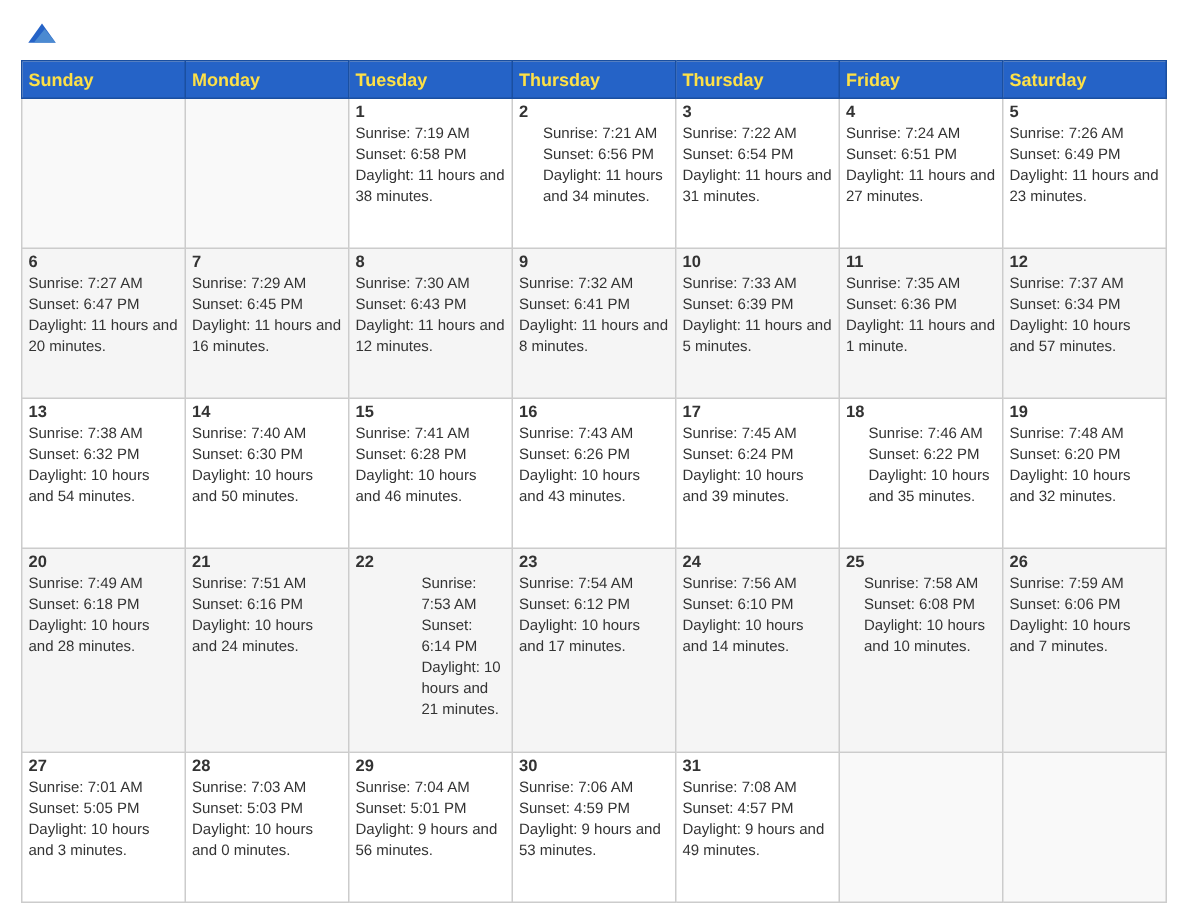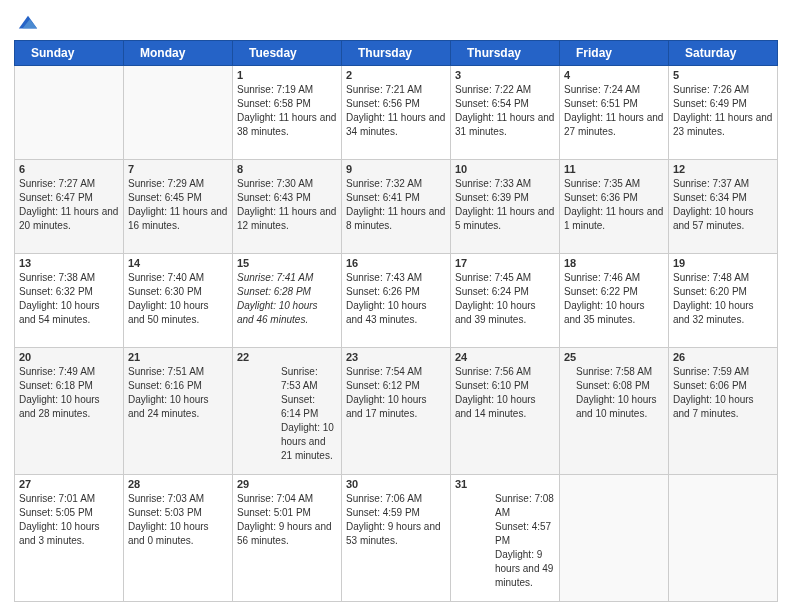--- a/index.html
+++ b/index.html
@@ -62,24 +62,24 @@
       font-size: 14px;
       color: #555;
     }
     .calendar {
       width: 100%;
       border-collapse: collapse;
       flex: 1;
     }
     .calendar th {
       background: #2563c7;
-      color: #ffffff;
+      color: #fde047;
       font-size: 12px;
       font-weight: bold;
-      padding: 5px 16px;
+      padding: 5px 4px;
       text-align: left;
       border: 1px solid #1a4fa0;
     }
     .calendar td {
       border: 1px solid #ccc;
       vertical-align: top;
       padding: 3px 4px;
       width: calc(100% / 7);
       height: 88px;
       background: #fff;
@@ -143,21 +143,21 @@
           <td class="empty-cell"></td>
           <td class="empty-cell"></td>
           <td>
             <span class="day-num">1</span>
             <div class="day-info" style="white-space: pre-line;">Sunrise: 7:19 AM
 Sunset: 6:58 PM
 Daylight: 11 hours and 38 minutes.</div>
           </td>
           <td>
             <span class="day-num">2</span>
-            <div class="day-info" style="white-space: pre-line;">Sunrise: 7:21 AM
+            <div class="day-info" style="white-space: pre-line; margin-left: 16px;">Sunrise: 7:21 AM
 Sunset: 6:56 PM
 Daylight: 11 hours and 34 minutes.</div>
           </td>
           <td>
             <span class="day-num">3</span>
             <div class="day-info" style="white-space: pre-line;">Sunrise: 7:22 AM
 Sunset: 6:54 PM
 Daylight: 11 hours and 31 minutes.</div>
           </td>
           <td>
@@ -225,39 +225,39 @@
 Daylight: 10 hours and 54 minutes.</div>
           </td>
           <td>
             <span class="day-num">14</span>
             <div class="day-info" style="white-space: pre-line;">Sunrise: 7:40 AM
 Sunset: 6:30 PM
 Daylight: 10 hours and 50 minutes.</div>
           </td>
           <td>
             <span class="day-num">15</span>
-            <div class="day-info" style="white-space: pre-line; font-style: italic;">Sunrise: 7:41 AM
+            <div class="day-info" style="white-space: pre-line;">Sunrise: 7:41 AM
 Sunset: 6:28 PM
 Daylight: 10 hours and 46 minutes.</div>
           </td>
           <td>
             <span class="day-num">16</span>
             <div class="day-info" style="white-space: pre-line;">Sunrise: 7:43 AM
 Sunset: 6:26 PM
 Daylight: 10 hours and 43 minutes.</div>
           </td>
           <td>
             <span class="day-num">17</span>
             <div class="day-info" style="white-space: pre-line;">Sunrise: 7:45 AM
 Sunset: 6:24 PM
 Daylight: 10 hours and 39 minutes.</div>
           </td>
           <td>
             <span class="day-num">18</span>
-            <div class="day-info" style="white-space: pre-line;">Sunrise: 7:46 AM
+            <div class="day-info" style="white-space: pre-line; margin-left: 15px;">Sunrise: 7:46 AM
 Sunset: 6:22 PM
 Daylight: 10 hours and 35 minutes.</div>
           </td>
           <td>
             <span class="day-num">19</span>
             <div class="day-info" style="white-space: pre-line;">Sunrise: 7:48 AM
 Sunset: 6:20 PM
 Daylight: 10 hours and 32 minutes.</div>
           </td>
         </tr>
@@ -325,21 +325,21 @@
 Daylight: 9 hours and 56 minutes.</div>
           </td>
           <td>
             <span class="day-num">30</span>
             <div class="day-info" style="white-space: pre-line;">Sunrise: 7:06 AM
 Sunset: 4:59 PM
 Daylight: 9 hours and 53 minutes.</div>
           </td>
           <td>
             <span class="day-num">31</span>
-            <div class="day-info" style="white-space: pre-line; margin-left: 40px;">Sunrise: 7:08 AM
+            <div class="day-info" style="white-space: pre-line;">Sunrise: 7:08 AM
 Sunset: 4:57 PM
 Daylight: 9 hours and 49 minutes.</div>
           </td>
           <td class="empty-cell"></td>
           <td class="empty-cell"></td>
         </tr>
       </tbody>
   </table>
 </div>
 

